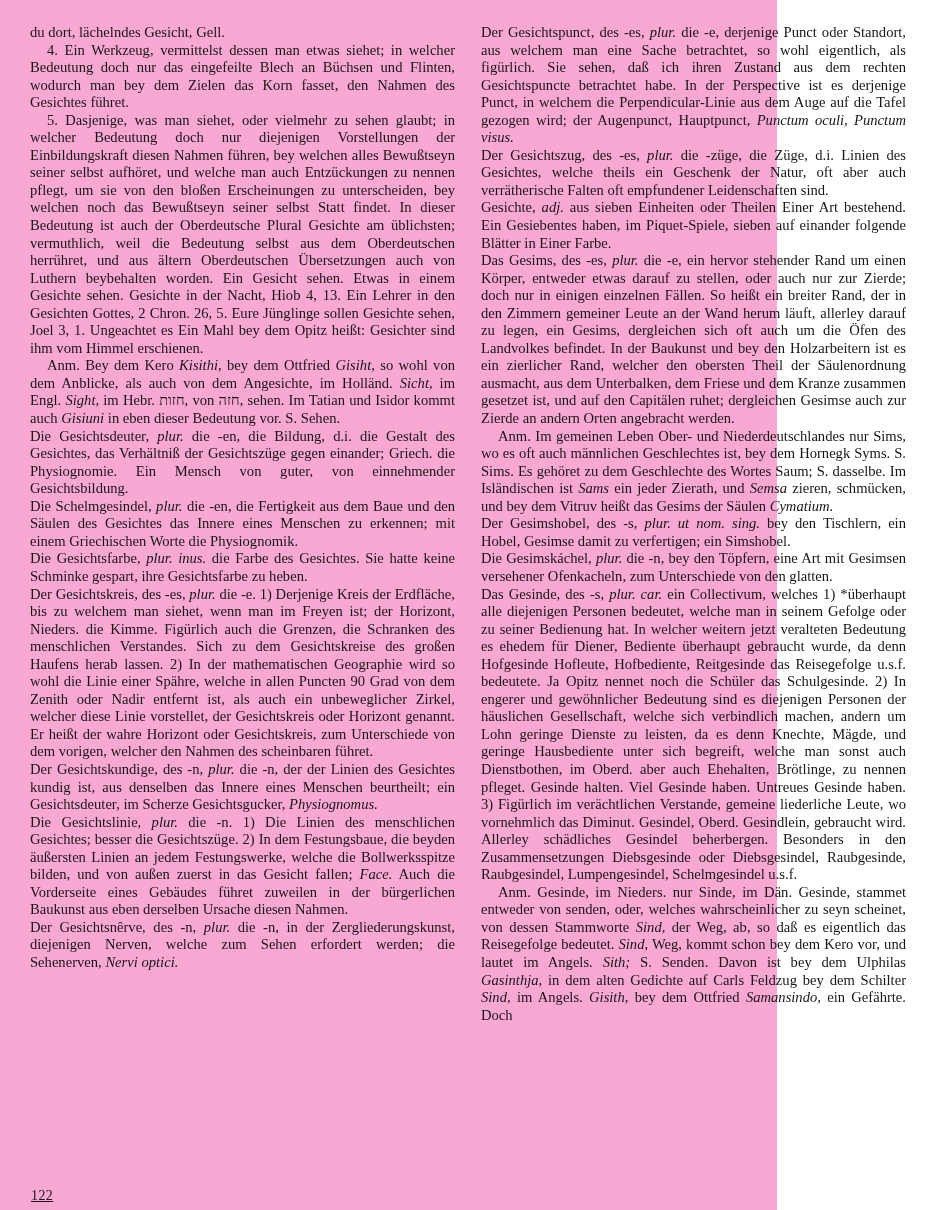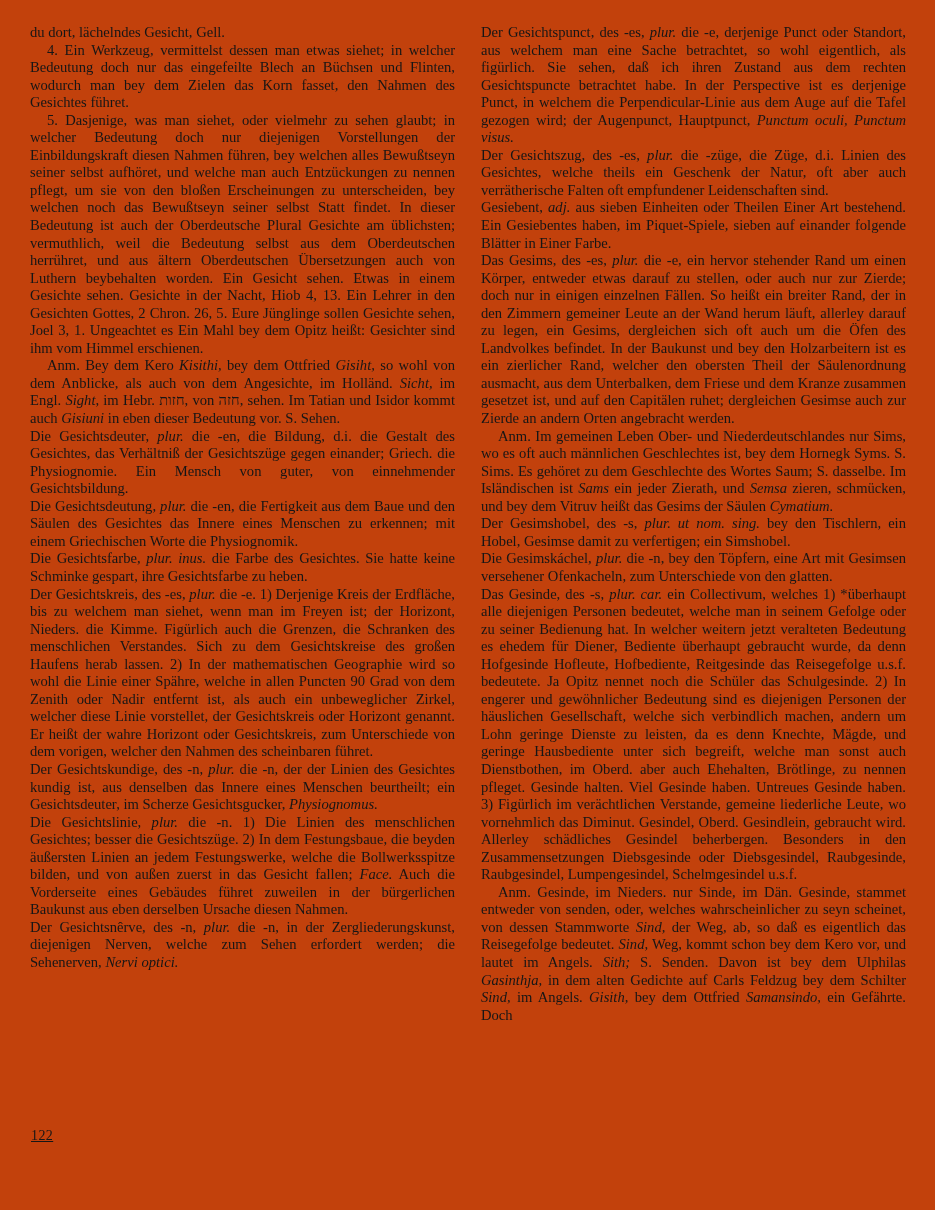--- a/index.html
+++ b/index.html
@@ -5,22 +5,22 @@
   html, body { margin: 0; padding: 0; }
   body {
     width: 935px; height: 1210px;
     background: #ffffff;
     color: #161616;
     font-family: "Liberation Serif", "DejaVu Serif", serif;
     overflow: hidden;
   }
   .page {
     position: relative;
-    width: 935px; height: 1210px;
-    background: #c2410c;
+    width: 777px; height: 1210px;
+    background: #f9a8d4;
   }
   .columns {
     position: absolute;
     top: 24px; left: 30px;
     width: 876px; height: 1150px;
     display: grid;
     grid-template-columns: 1fr 1fr;
     column-gap: 26px;
     overflow: hidden;
   }
@@ -31,48 +31,48 @@
     hyphens: auto;
     -webkit-hyphens: auto;
     overflow: hidden;
   }
   p.para { margin: 0; padding: 0; }
   p.para.indent { text-indent: 17px; }
   .b { font-weight: 400; }
   .i { font-style: italic; }
   .page-number {
     position: absolute;
-    left: 31px; top: 1128px;
+    left: 31px; top: 1188px;
     font-size: 14px;
     letter-spacing: 0.4px;
     text-decoration: underline;
   }
 </style>
 </head>
 <body>
 
 <div class="page">
   <div class="columns">
     <div class="col">
         <p class="para"><span class="n">du dort, lächelndes Gesicht, Gell.</span></p>
         <p class="para indent"><span class="n">4. Ein Werkzeug, vermittelst dessen man etwas siehet; in welcher Bedeutung doch nur das eingefeilte Blech an Büchsen und Flinten, wodurch man bey dem Zielen das Korn fasset, den Nahmen des Gesichtes führet.</span></p>
         <p class="para indent"><span class="n">5. Dasjenige, was man siehet, oder vielmehr zu sehen glaubt; in welcher Bedeutung doch nur diejenigen Vorstellungen der Einbildungskraft diesen Nahmen führen, bey welchen alles Bewußtseyn seiner selbst aufhöret, und welche man auch Entzückungen zu nennen pflegt, um sie von den bloßen Erscheinungen zu unterscheiden, bey welchen noch das Bewußtseyn seiner selbst Statt findet. In dieser Bedeutung ist auch der Oberdeutsche Plural Gesichte am üblichsten; vermuthlich, weil die Bedeutung selbst aus dem Oberdeutschen herrühret, und aus ältern Oberdeutschen Übersetzungen auch von Luthern beybehalten worden. Ein Gesicht sehen. Etwas in einem Gesichte sehen. Gesichte in der Nacht, Hiob 4, 13. Ein Lehrer in den Gesichten Gottes, 2 Chron. 26, 5. Eure Jünglinge sollen Gesichte sehen, Joel 3, 1. Ungeachtet es Ein Mahl bey dem Opitz heißt: Gesichter sind ihm vom Himmel erschienen.</span></p>
         <p class="para indent"><span class="n">Anm. Bey dem Kero </span><span class="i">Kisithi,</span><span class="n"> bey dem Ottfried </span><span class="i">Gisiht,</span><span class="n"> so wohl von dem Anblicke, als auch von dem Angesichte, im Holländ. </span><span class="i">Sicht,</span><span class="n"> im Engl. </span><span class="i">Sight,</span><span class="n"> im Hebr. חזות, von חזה, sehen. Im Tatian und Isidor kommt auch </span><span class="i">Gisiuni</span><span class="n"> in eben dieser Bedeutung vor. S. Sehen.</span></p>
         <p class="para"><span class="b">Die Gesichtsdeuter, </span><span class="i">plur.</span><span class="n"> die -en, die Bildung, d.i. die Gestalt des Gesichtes, das Verhältniß der Gesichtszüge gegen einander; Griech. die Physiognomie. Ein Mensch von guter, von einnehmender Gesichtsbildung.</span></p>
-        <p class="para"><span class="b">Die Gesichtsdeutung, </span><span class="i">plur.</span><span class="n"> die -en, die Fertigkeit aus dem Baue und den Säulen des Gesichtes das Innere eines Menschen zu erkennen; mit einem Griechischen Worte die Physiognomik.</span></p>
+        <p class="para"><span class="b">Die Schelmgesindel, </span><span class="i">plur.</span><span class="n"> die -en, die Fertigkeit aus dem Baue und den Säulen des Gesichtes das Innere eines Menschen zu erkennen; mit einem Griechischen Worte die Physiognomik.</span></p>
         <p class="para"><span class="b">Die Gesichtsfarbe, </span><span class="i">plur. inus.</span><span class="n"> die Farbe des Gesichtes. Sie hatte keine Schminke gespart, ihre Gesichtsfarbe zu heben.</span></p>
         <p class="para"><span class="b">Der Gesichtskreis, </span><span class="n">des -es, </span><span class="i">plur.</span><span class="n"> die -e. 1) Derjenige Kreis der Erdfläche, bis zu welchem man siehet, wenn man im Freyen ist; der Horizont, Nieders. die Kimme. Figürlich auch die Grenzen, die Schranken des menschlichen Verstandes. Sich zu dem Gesichtskreise des großen Haufens herab lassen. 2) In der mathematischen Geographie wird so wohl die Linie einer Spähre, welche in allen Puncten 90 Grad von dem Zenith oder Nadir entfernt ist, als auch ein unbeweglicher Zirkel, welcher diese Linie vorstellet, der Gesichtskreis oder Horizont genannt. Er heißt der wahre Horizont oder Gesichtskreis, zum Unterschiede von dem vorigen, welcher den Nahmen des scheinbaren führet.</span></p>
         <p class="para"><span class="b">Der Gesichtskundige, </span><span class="n">des -n, </span><span class="i">plur.</span><span class="n"> die -n, der der Linien des Gesichtes kundig ist, aus denselben das Innere eines Menschen beurtheilt; ein Gesichtsdeuter, im Scherze Gesichtsgucker, </span><span class="i">Physiognomus.</span></p>
         <p class="para"><span class="b">Die Gesichtslinie, </span><span class="i">plur.</span><span class="n"> die -n. 1) Die Linien des menschlichen Gesichtes; besser die Gesichtszüge. 2) In dem Festungsbaue, die beyden äußersten Linien an jedem Festungswerke, welche die Bollwerksspitze bilden, und von außen zuerst in das Gesicht fallen; </span><span class="i">Face.</span><span class="n"> Auch die Vorderseite eines Gebäudes führet zuweilen in der bürgerlichen Baukunst aus eben derselben Ursache diesen Nahmen.</span></p>
         <p class="para"><span class="b">Der Gesichtsnêrve, </span><span class="n">des -n, </span><span class="i">plur.</span><span class="n"> die -n, in der Zergliederungskunst, diejenigen Nerven, welche zum Sehen erfordert werden; die Sehenerven, </span><span class="i">Nervi optici.</span></p>
       </div>
     <div class="col">
         <p class="para"><span class="b">Der Gesichtspunct, </span><span class="n">des -es, </span><span class="i">plur.</span><span class="n"> die -e, derjenige Punct oder Standort, aus welchem man eine Sache betrachtet, so wohl eigentlich, als figürlich. Sie sehen, daß ich ihren Zustand aus dem rechten Gesichtspuncte betrachtet habe. In der Perspective ist es derjenige Punct, in welchem die Perpendicular-Linie aus dem Auge auf die Tafel gezogen wird; der Augenpunct, Hauptpunct, </span><span class="i">Punctum oculi, Punctum visus.</span></p>
         <p class="para"><span class="b">Der Gesichtszug, </span><span class="n">des -es, </span><span class="i">plur.</span><span class="n"> die -züge, die Züge, d.i. Linien des Gesichtes, welche theils ein Geschenk der Natur, oft aber auch verrätherische Falten oft empfundener Leidenschaften sind.</span></p>
-        <p class="para"><span class="b">Gesiebent, </span><span class="i">adj.</span><span class="n"> aus sieben Einheiten oder Theilen Einer Art bestehend. Ein Gesiebentes haben, im Piquet-Spiele, sieben auf einander folgende Blätter in Einer Farbe.</span></p>
+        <p class="para"><span class="b">Gesichte, </span><span class="i">adj.</span><span class="n"> aus sieben Einheiten oder Theilen Einer Art bestehend. Ein Gesiebentes haben, im Piquet-Spiele, sieben auf einander folgende Blätter in Einer Farbe.</span></p>
         <p class="para"><span class="b">Das Gesims, </span><span class="n">des -es, </span><span class="i">plur.</span><span class="n"> die -e, ein hervor stehender Rand um einen Körper, entweder etwas darauf zu stellen, oder auch nur zur Zierde; doch nur in einigen einzelnen Fällen. So heißt ein breiter Rand, der in den Zimmern gemeiner Leute an der Wand herum läuft, allerley darauf zu legen, ein Gesims, dergleichen sich oft auch um die Öfen des Landvolkes befindet. In der Baukunst und bey den Holzarbeitern ist es ein zierlicher Rand, welcher den obersten Theil der Säulenordnung ausmacht, aus dem Unterbalken, dem Friese und dem Kranze zusammen gesetzet ist, und auf den Capitälen ruhet; dergleichen Gesimse auch zur Zierde an andern Orten angebracht werden.</span></p>
         <p class="para indent"><span class="n">Anm. Im gemeinen Leben Ober- und Niederdeutschlandes nur Sims, wo es oft auch männlichen Geschlechtes ist, bey dem Hornegk Syms. S. Sims. Es gehöret zu dem Geschlechte des Wortes Saum; S. dasselbe. Im Isländischen ist </span><span class="i">Sams</span><span class="n"> ein jeder Zierath, und </span><span class="i">Semsa</span><span class="n"> zieren, schmücken, und bey dem Vitruv heißt das Gesims der Säulen </span><span class="i">Cymatium.</span></p>
         <p class="para"><span class="b">Der Gesimshobel, </span><span class="n">des -s, </span><span class="i">plur. ut nom. sing.</span><span class="n"> bey den Tischlern, ein Hobel, Gesimse damit zu verfertigen; ein Simshobel.</span></p>
         <p class="para"><span class="b">Die Gesimskáchel, </span><span class="i">plur.</span><span class="n"> die -n, bey den Töpfern, eine Art mit Gesimsen versehener Ofenkacheln, zum Unterschiede von den glatten.</span></p>
         <p class="para"><span class="b">Das Gesinde, </span><span class="n">des -s, </span><span class="i">plur. car.</span><span class="n"> ein Collectivum, welches 1) *überhaupt alle diejenigen Personen bedeutet, welche man in seinem Gefolge oder zu seiner Bedienung hat. In welcher weitern jetzt veralteten Bedeutung es ehedem für Diener, Bediente überhaupt gebraucht wurde, da denn Hofgesinde Hofleute, Hofbediente, Reitgesinde das Reisegefolge u.s.f. bedeutete. Ja Opitz nennet noch die Schüler das Schulgesinde. 2) In engerer und gewöhnlicher Bedeutung sind es diejenigen Personen der häuslichen Gesellschaft, welche sich verbindlich machen, andern um Lohn geringe Dienste zu leisten, da es denn Knechte, Mägde, und geringe Hausbediente unter sich begreift, welche man sonst auch Dienstbothen, im Oberd. aber auch Ehehalten, Brötlinge, zu nennen pfleget. Gesinde halten. Viel Gesinde haben. Untreues Gesinde haben. 3) Figürlich im verächtlichen Verstande, gemeine liederliche Leute, wo vornehmlich das Diminut. Gesindel, Oberd. Gesindlein, gebraucht wird. Allerley schädliches Gesindel beherbergen. Besonders in den Zusammensetzungen Diebsgesinde oder Diebsgesindel, Raubgesinde, Raubgesindel, Lumpengesindel, Schelmgesindel u.s.f.</span></p>
         <p class="para indent"><span class="n">Anm. Gesinde, im Nieders. nur Sinde, im Dän. Gesinde, stammet entweder von senden, oder, welches wahrscheinlicher zu seyn scheinet, von dessen Stammworte </span><span class="i">Sind,</span><span class="n"> der Weg, ab, so daß es eigentlich das Reisegefolge bedeutet. </span><span class="i">Sind,</span><span class="n"> Weg, kommt schon bey dem Kero vor, und lautet im Angels. </span><span class="i">Sith;</span><span class="n"> S. Senden. Davon ist bey dem Ulphilas </span><span class="i">Gasinthja,</span><span class="n"> in dem alten Gedichte auf Carls Feldzug bey dem Schilter </span><span class="i">Sind,</span><span class="n"> im Angels. </span><span class="i">Gisith,</span><span class="n"> bey dem Ottfried </span><span class="i">Samansindo,</span><span class="n"> ein Gefährte. Doch</span></p>
       </div>
   </div>
   <div class="page-number">122</div>
 </div>

